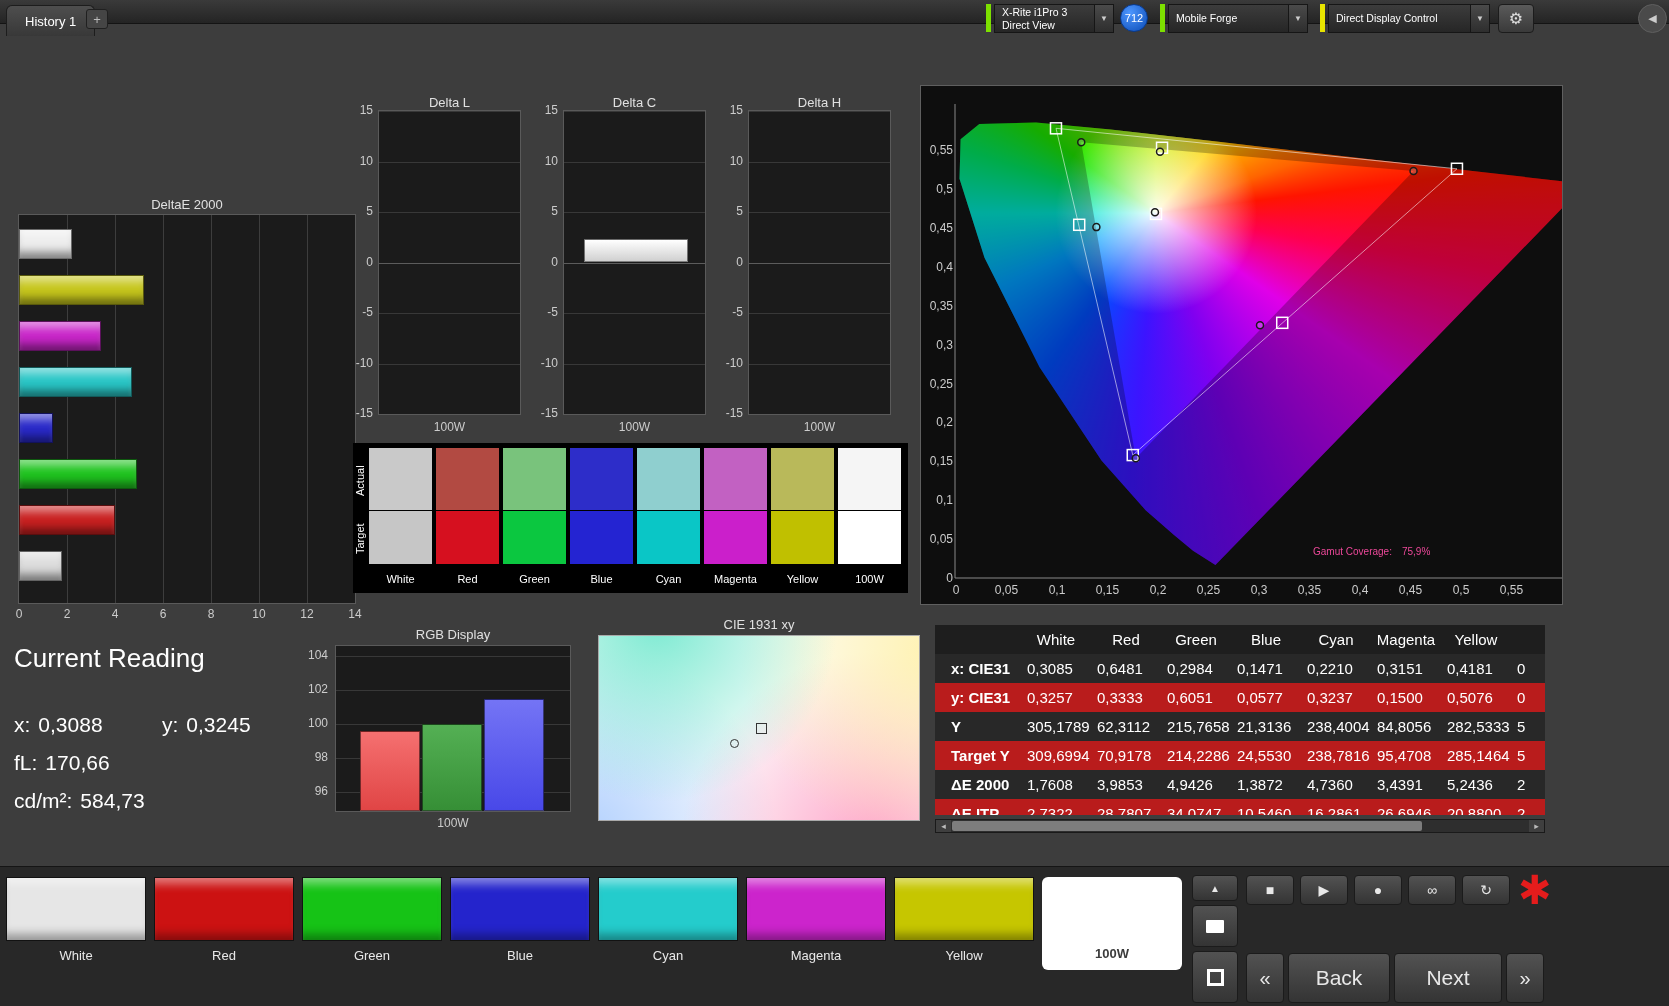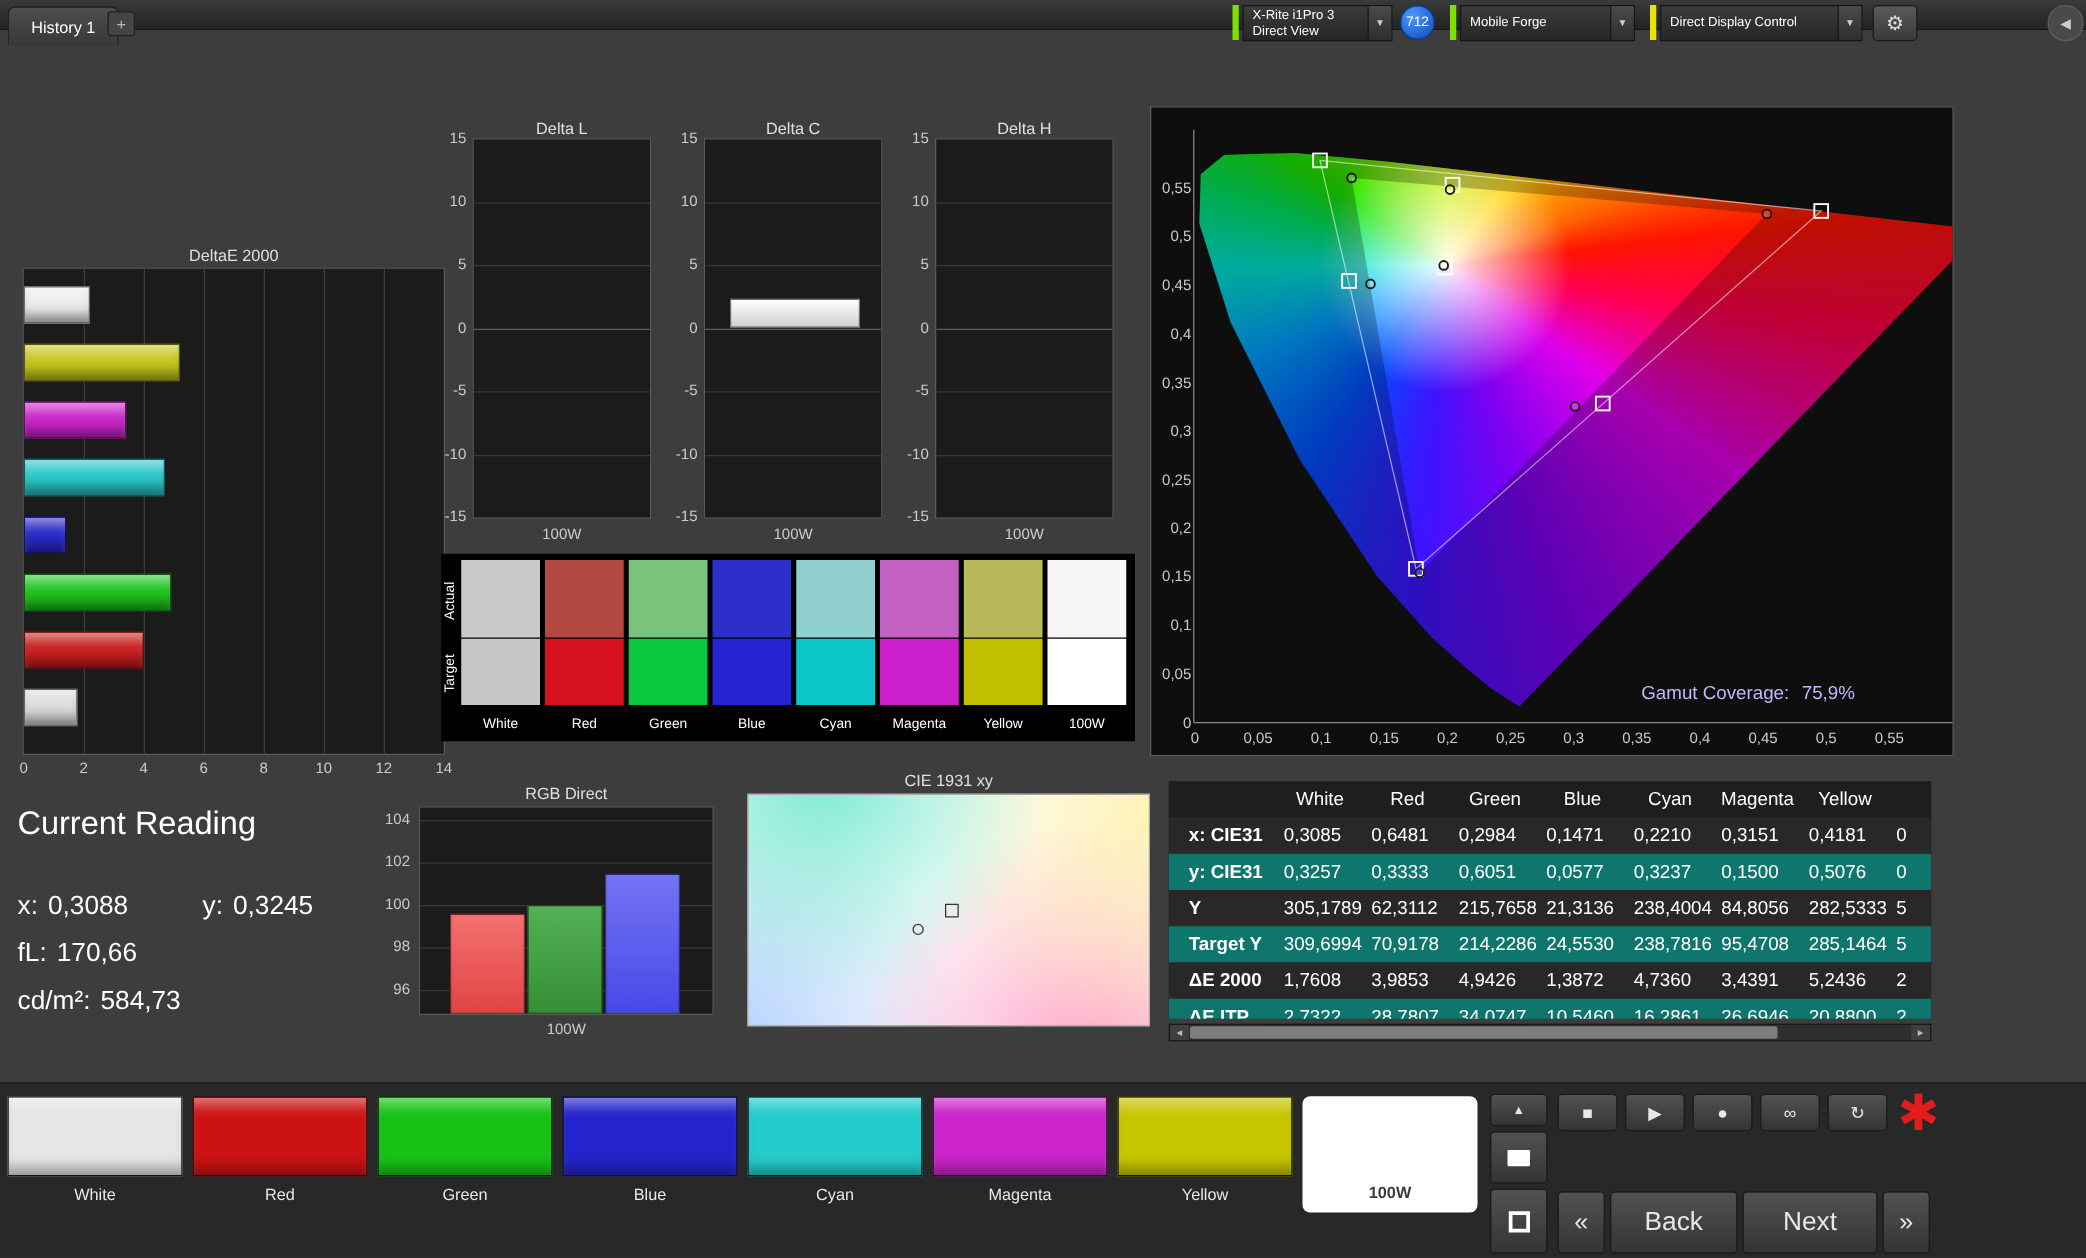--- a/index.html
+++ b/index.html
@@ -71,21 +71,21 @@
  background:
   radial-gradient(circle 140px at 235px 127px, rgba(255,255,255,.95), rgba(255,255,255,.4) 42%, rgba(255,255,255,0) 72%),
   conic-gradient(from 0deg at 235px 127px,
    #c8f000 0deg,#ffd200 40deg,#ff6400 70deg,#ff1400 83deg,#ff0050 100deg,#e000e8 125deg,
    #8000f0 160deg,#3c14ff 185deg,#0050ff 215deg,#00a0ff 245deg,#00e6d2 270deg,#00e664 288deg,
    #1ee600 305deg,#78e600 330deg,#c8f000 360deg)}
 #cie-overlay{position:absolute;left:0;top:0}
 #cie-yticks{position:absolute;left:2px;top:0;width:30px;height:520px}
 #cie-yticks .ytickr{right:0}
 #cie-xticks{position:absolute;left:0;top:497px;width:643px;height:16px}
-#gamut-coverage{position:absolute;left:392px;top:460px;font-size:15px;color:#c4b5fd;white-space:nowrap}
+#gamut-coverage{position:absolute;left:392px;top:460px;font-size:10px;color:#ec4899;white-space:nowrap}
 #gamut-coverage span{margin-right:10px}
 
 
 #current-title{position:absolute;left:14px;top:643px;font-size:26px}
 .cr{position:absolute;font-size:21px;white-space:nowrap}
 .cr span{margin-right:8px}
 
 
 #rgb-plot{position:absolute;left:335px;top:645px;width:236px;height:167px;background:#1b1b1b;
   border:1px solid #5a5a5a;overflow:hidden}
@@ -103,21 +103,21 @@
   #fdfdfd}
 .sq31{position:absolute;width:11px;height:11px;border:1.5px solid #333;background:transparent}
 .ci31{position:absolute;width:9px;height:9px;border-radius:50%;border:1.5px solid #333}
 
 
 #results-table{position:absolute;left:935px;top:625px;width:610px;height:190px;overflow:hidden;
   background:#242424;font-size:15px}
 .trow{display:flex;height:29px;line-height:29px;white-space:nowrap}
 .thead{background:#1e1e1e}
 .odd{background:#282828}
-.even{background:#0f766e}
+.even{background:#b91c1c}
 .tc{width:70px;padding-left:6px;overflow:hidden}
 .tc.lab{width:86px;padding-left:16px}
 .thead .tc{padding-left:0;text-align:center}
 .bold{font-weight:bold}
 .tc.part{width:24px}
 #tbl-scroll{position:absolute;left:935px;top:819px;width:610px;height:14px;background:#2e2e2e;
   border:1px solid #1a1a1a}
 .sb-arrow{position:absolute;top:0;width:15px;height:12px;text-align:center;line-height:12px;
   font-size:9px;color:#bbb;background:#3f3f3f;cursor:pointer}
 #sb-thumb{position:absolute;left:16px;top:1px;width:470px;height:10px;background:#7d7d7d;
@@ -390,21 +390,21 @@
   <div class="cr" style="left:162px;top:713px">
     <span>y:</span><span>0,3245</span>
   </div>
   <div class="cr" style="left:14px;top:751px">
     <span>fL:</span><span>170,66</span>
   </div>
   <div class="cr" style="left:14px;top:789px">
     <span>cd/m²:</span><span>584,73</span>
   </div>
 
-  <div class="ctitle" style="left:335px;top:627px;width:236px">RGB Direct</div>
+  <div class="ctitle" style="left:335px;top:627px;width:236px">RGB Display</div>
   <div id="rgb-ticks">
       <span class="ytickr" style="top: 3px;">104</span>
       <span class="ytickr" style="top: 37px;">102</span>
       <span class="ytickr" style="top: 71px;">100</span>
       <span class="ytickr" style="top: 105px;">98</span>
       <span class="ytickr" style="top: 139px;">96</span>
     </div>
   <div id="rgb-plot">
       <div class="hgrid" style="top: 10px;"></div>
       <div class="hgrid" style="top: 44px;"></div>

